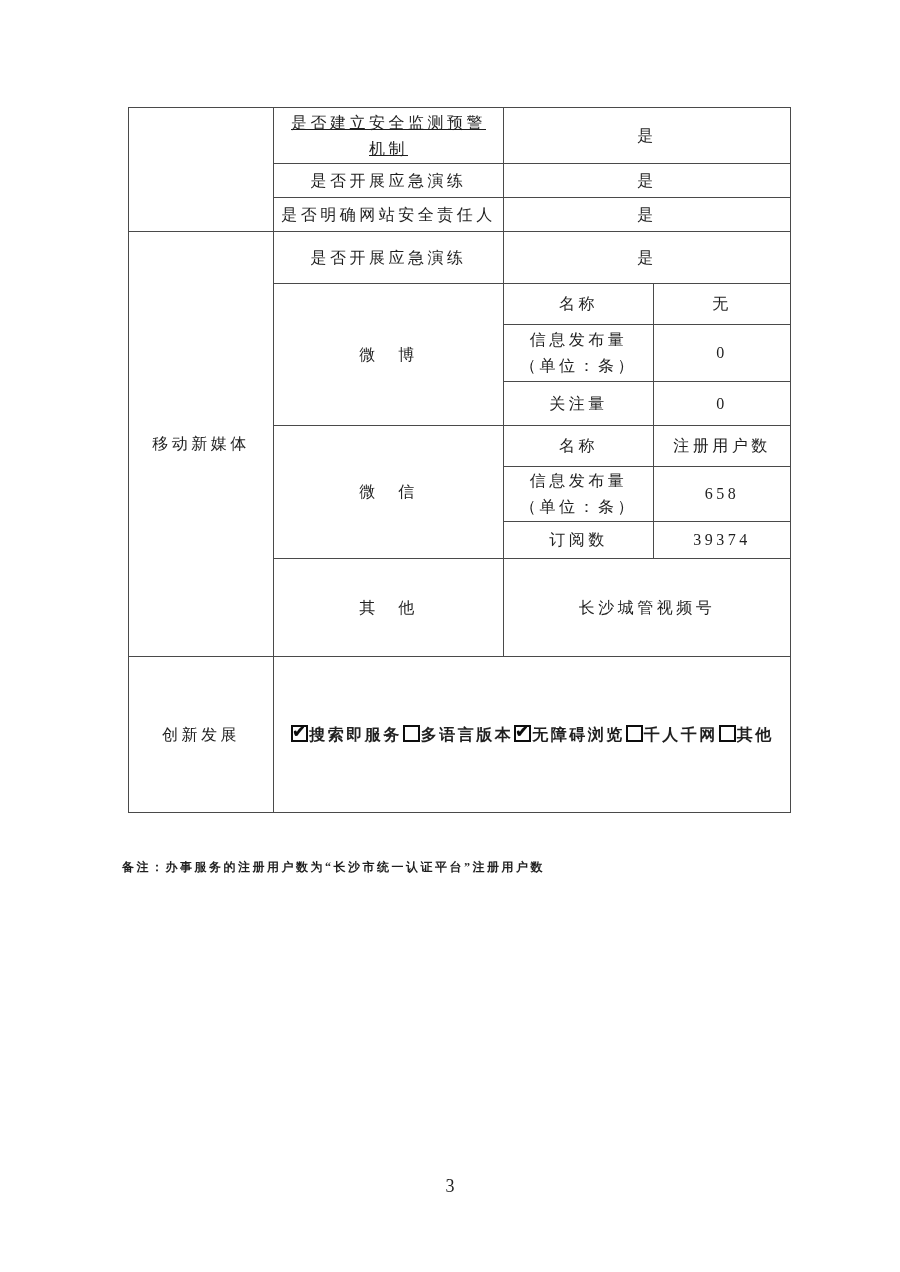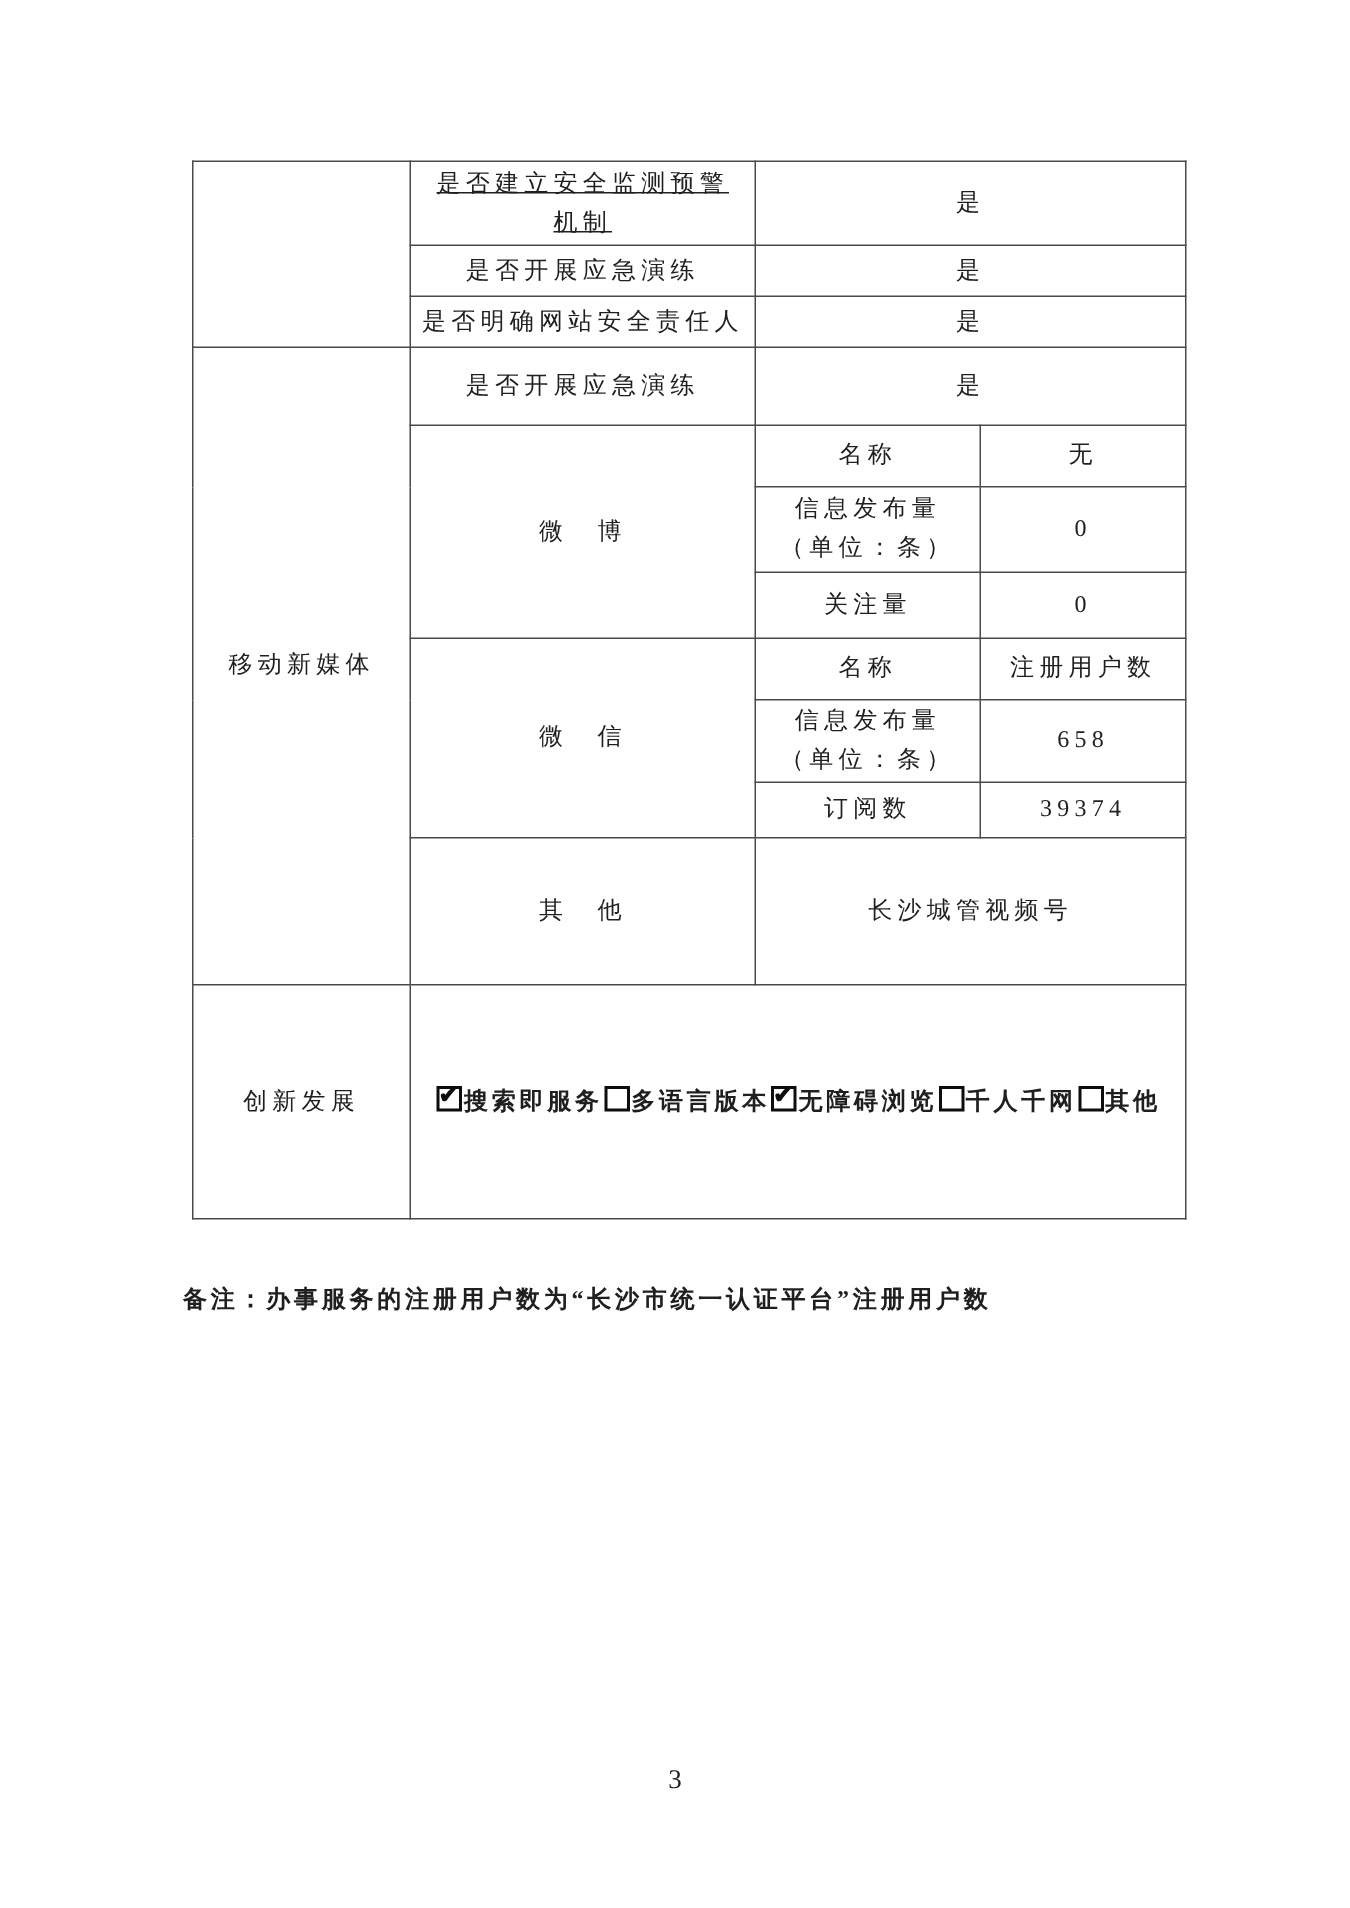--- a/index.html
+++ b/index.html
@@ -53,21 +53,21 @@
     position:absolute;
     left:-1px;top:-8px;
     font-size:16px;
     font-weight:bold;
     color:#0d0d0d;
     letter-spacing:0;
   }
   .note{
     position:absolute;
     left:122px;top:856px;
-    font-size:16px;
+    font-size:12px;
     font-weight:bold;
     letter-spacing:2.5px;
     line-height:22px;
     margin:0;
   }
   .pageno{
     position:absolute;
     left:0;top:1176px;
     width:100%;
     text-align:center;

